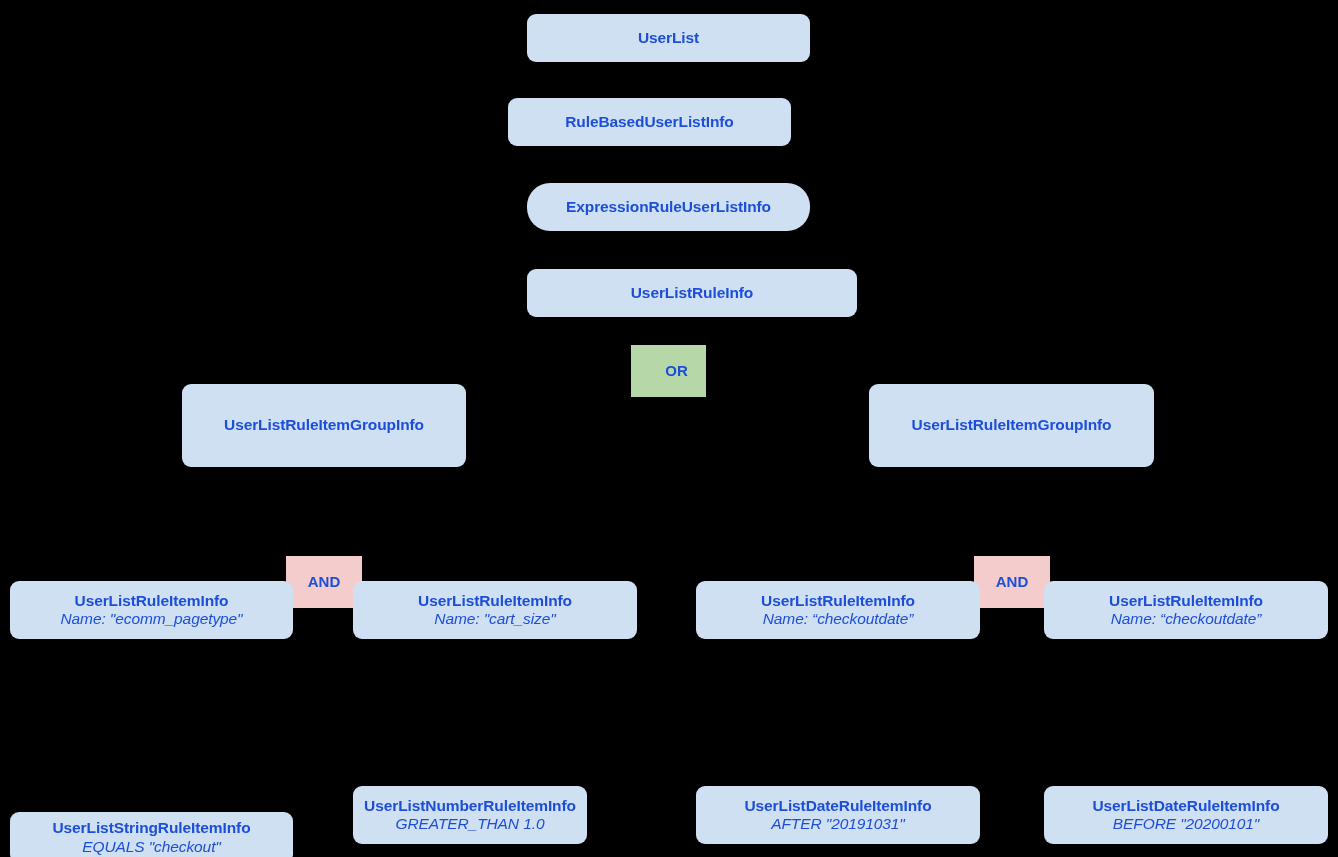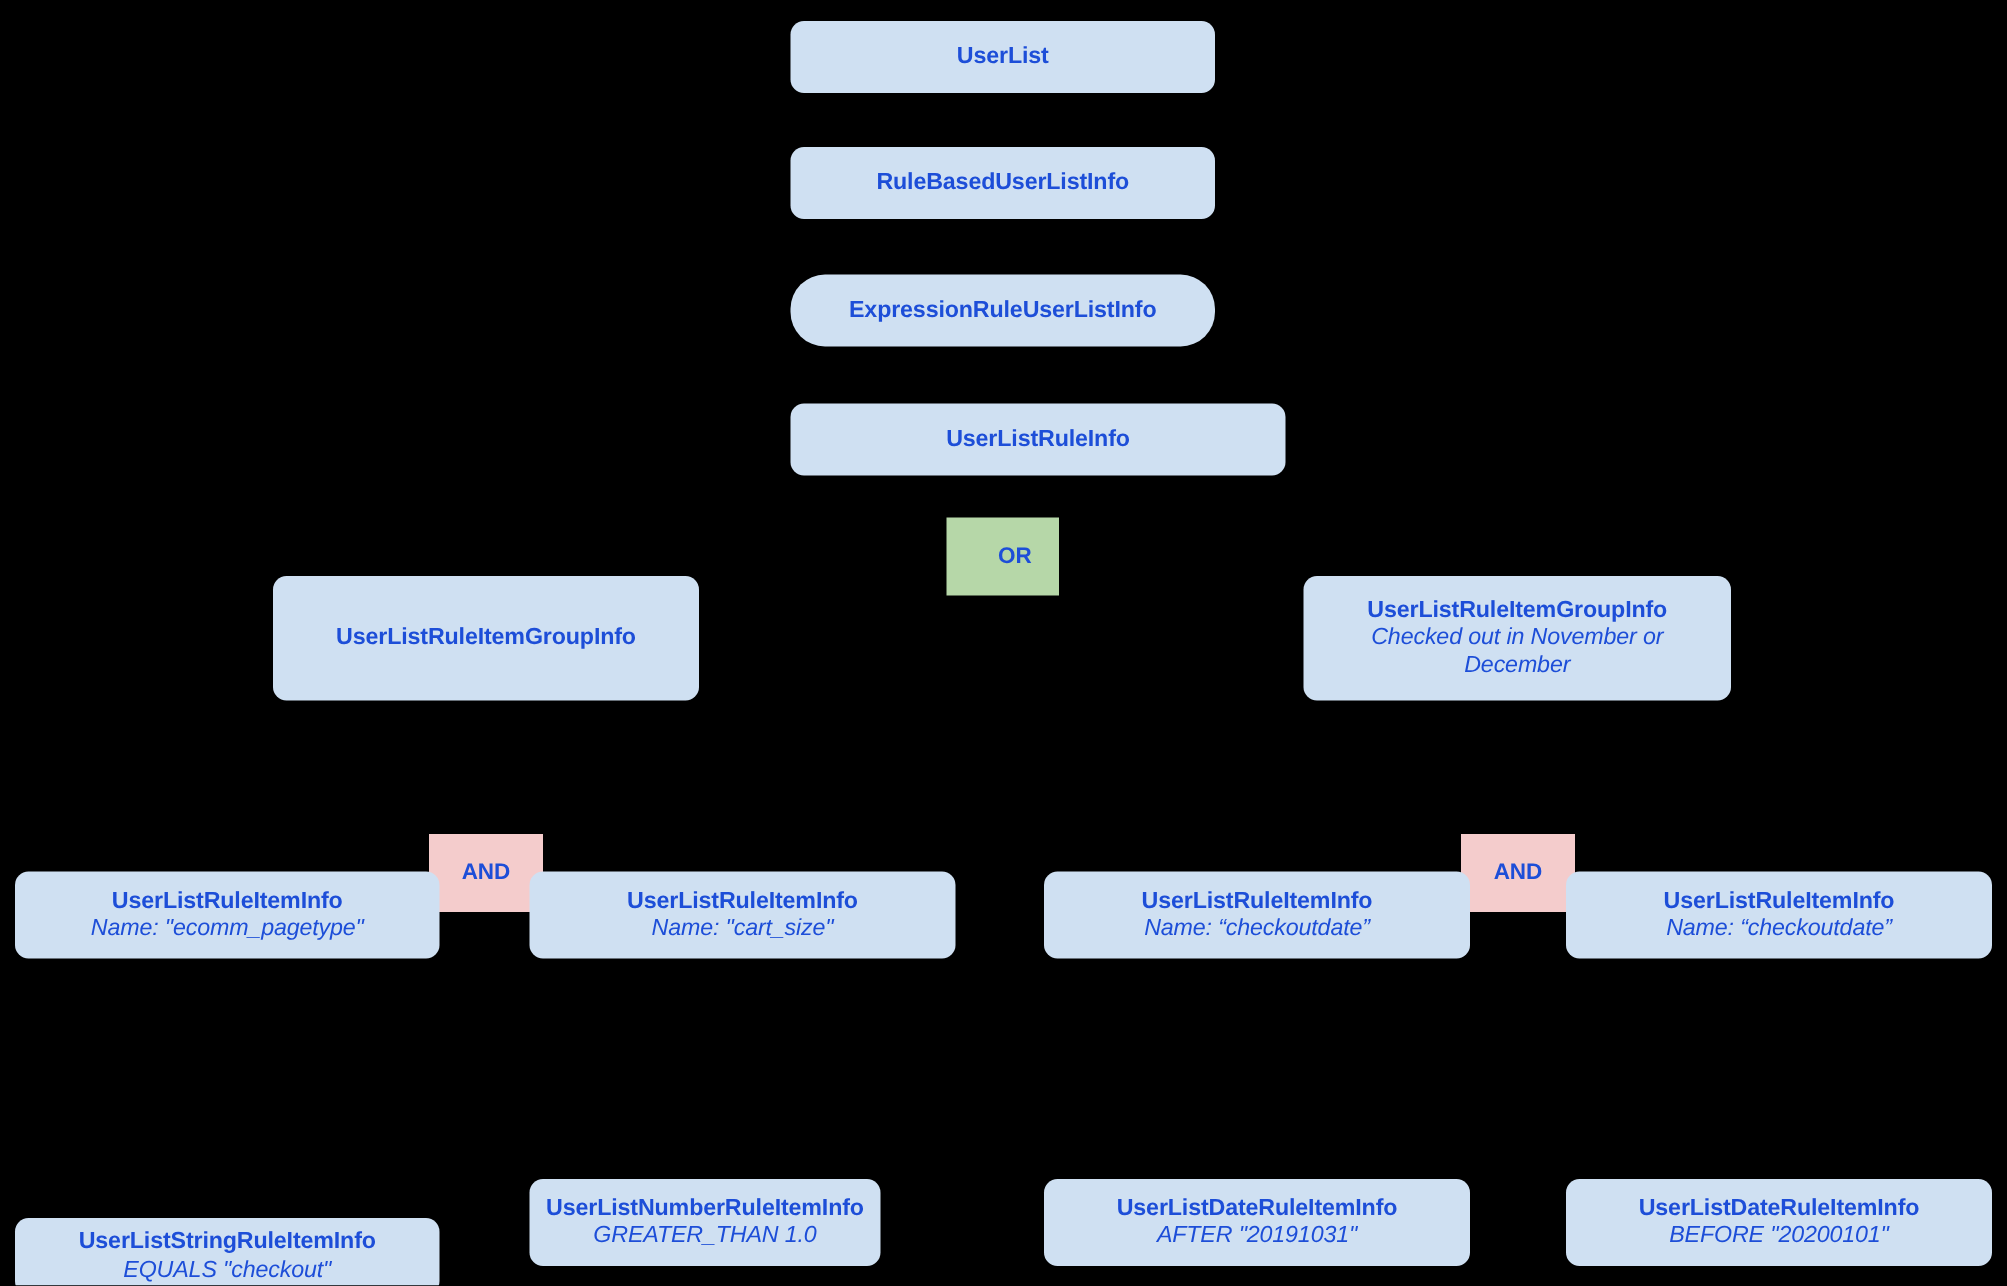--- a/index.html
+++ b/index.html
@@ -89,38 +89,37 @@
         <path d="M 495 639 L 495 786" fill="none" stroke="#000000" stroke-width="2" marker-end="url(#arrow)"></path>
         <path d="M 838 639 L 838 786" fill="none" stroke="#000000" stroke-width="2" marker-end="url(#arrow)"></path>
         <path d="M 1186 639 L 1186 786" fill="none" stroke="#000000" stroke-width="2" marker-end="url(#arrow)"></path>
       </g>
   </svg>
 
   <div id="node-group">
       <div class="node node-rounded" style="left: 527px; top: 14px; width: 283px; height: 48px;">
         <div class="title">UserList</div>
       </div>
-      <div class="node node-rounded" style="left: 527px; top: 98px; width: 283px; height: 48px;">
+      <div class="node node-rounded" style="left: 508px; top: 98px; width: 283px; height: 48px;">
         <div class="title">RuleBasedUserListInfo</div>
       </div>
       <div class="node node-rounded" style="left: 527px; top: 183px; width: 283px; height: 48px; border-radius: 23px;">
         <div class="title">ExpressionRuleUserListInfo</div>
       </div>
       <div class="node node-rounded" style="left: 527px; top: 269px; width: 330px; height: 48px;">
         <div class="title">UserListRuleInfo</div>
       </div>
       <div class="node node-op op-or" style="left: 631px; top: 345px; width: 75px; height: 52px; padding-left: 16px;">
         <div class="op-label">OR</div>
       </div>
       <div class="node node-rounded" style="left: 182px; top: 384px; width: 284px; height: 83px;">
         <div class="title">UserListRuleItemGroupInfo</div>
       </div>
       <div class="node node-rounded" style="left: 869px; top: 384px; width: 285px; height: 83px;">
         <div class="title">UserListRuleItemGroupInfo</div>
-        <div class="subtitle">Checked out in November or December</div>
       </div>
       <div class="node node-op op-and" style="left: 286px; top: 512px; width: 76px; height: 52px;">
         <div class="op-label">AND</div>
       </div>
       <div class="node node-op op-and" style="left: 974px; top: 512px; width: 76px; height: 52px;">
         <div class="op-label">AND</div>
       </div>
       <div class="node node-rounded" style="left: 10px; top: 581px; width: 283px; height: 58px;">
         <div class="title">UserListRuleItemInfo</div>
         <div class="subtitle">Name: "ecomm_pagetype"</div>

